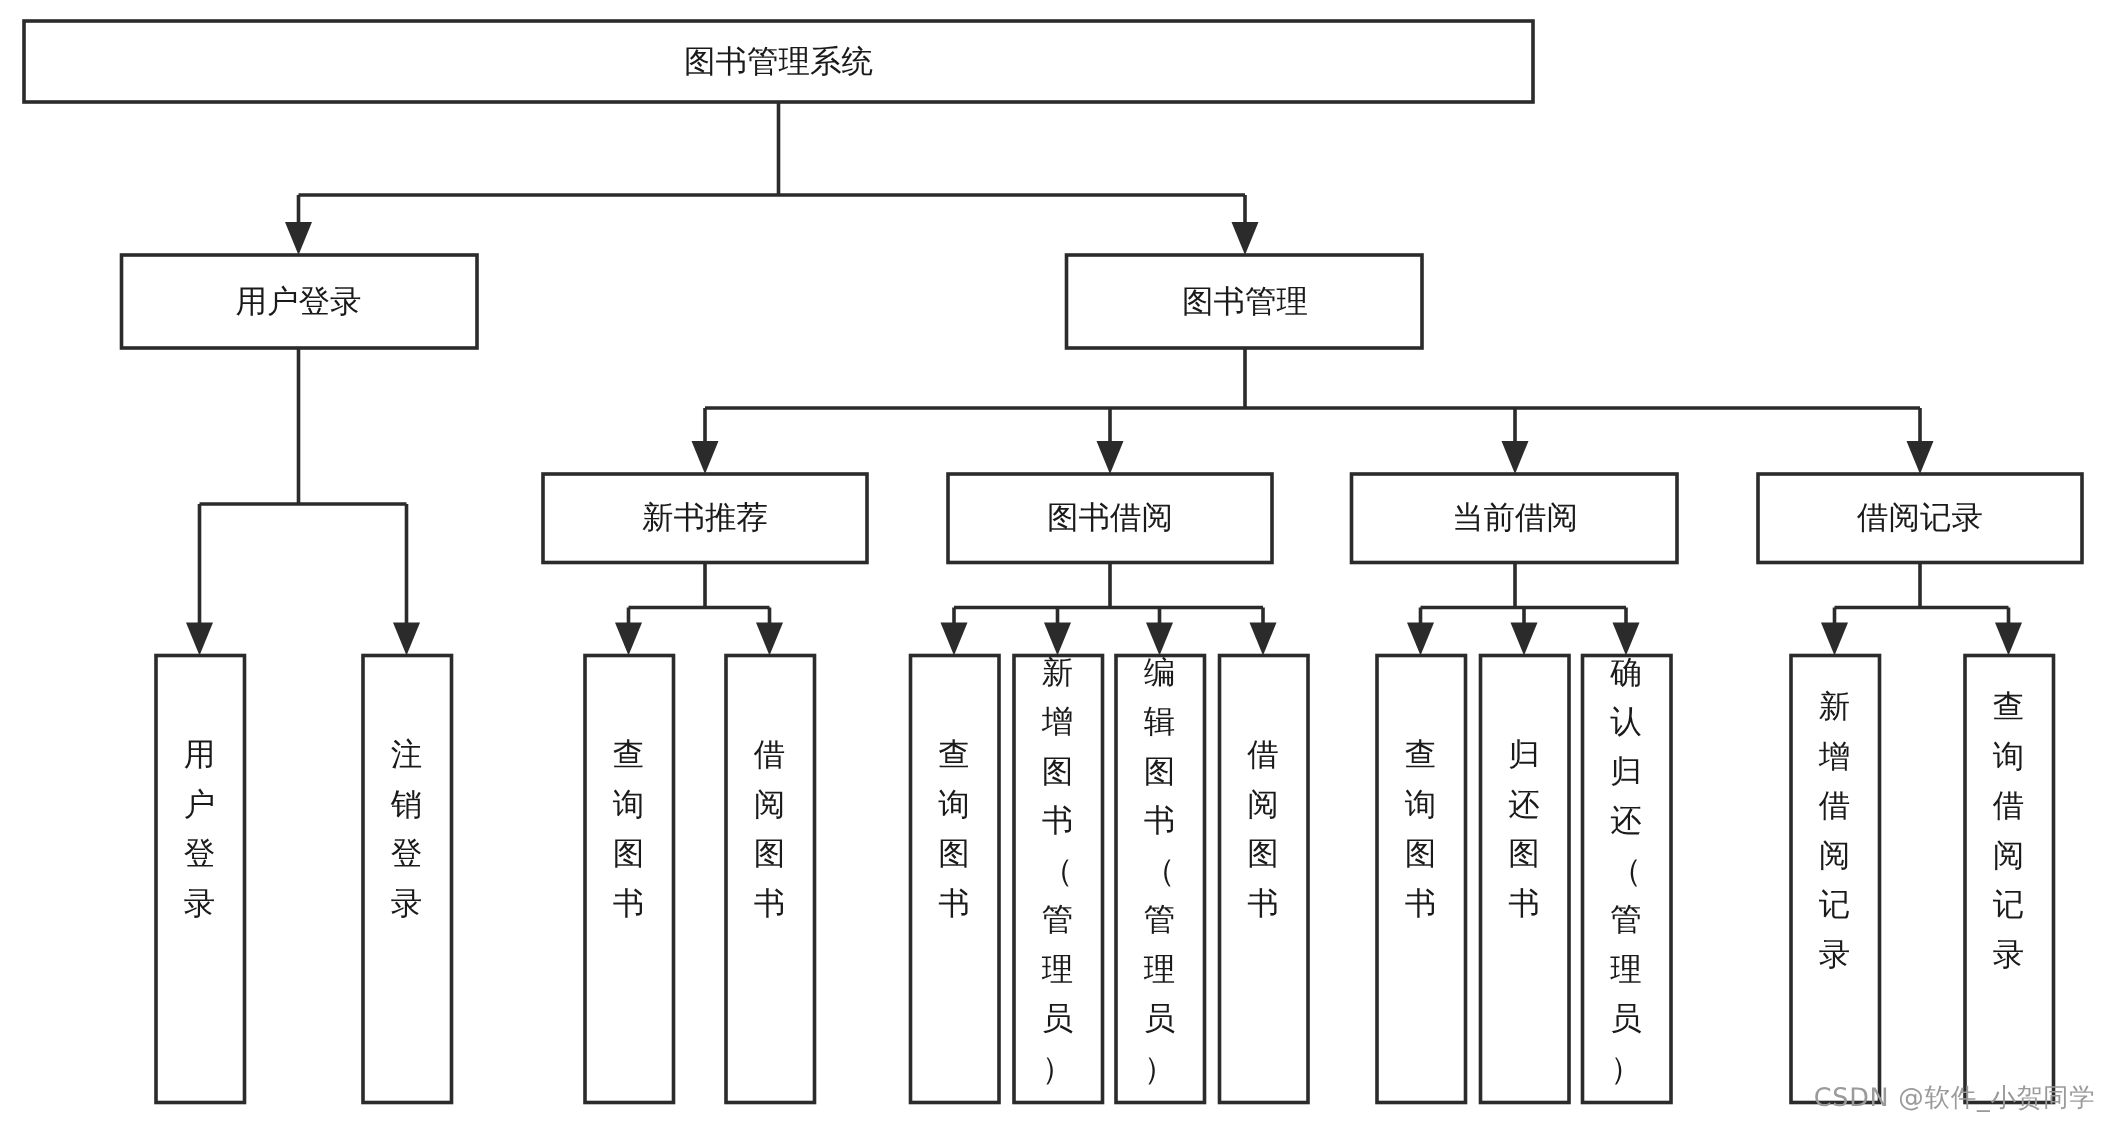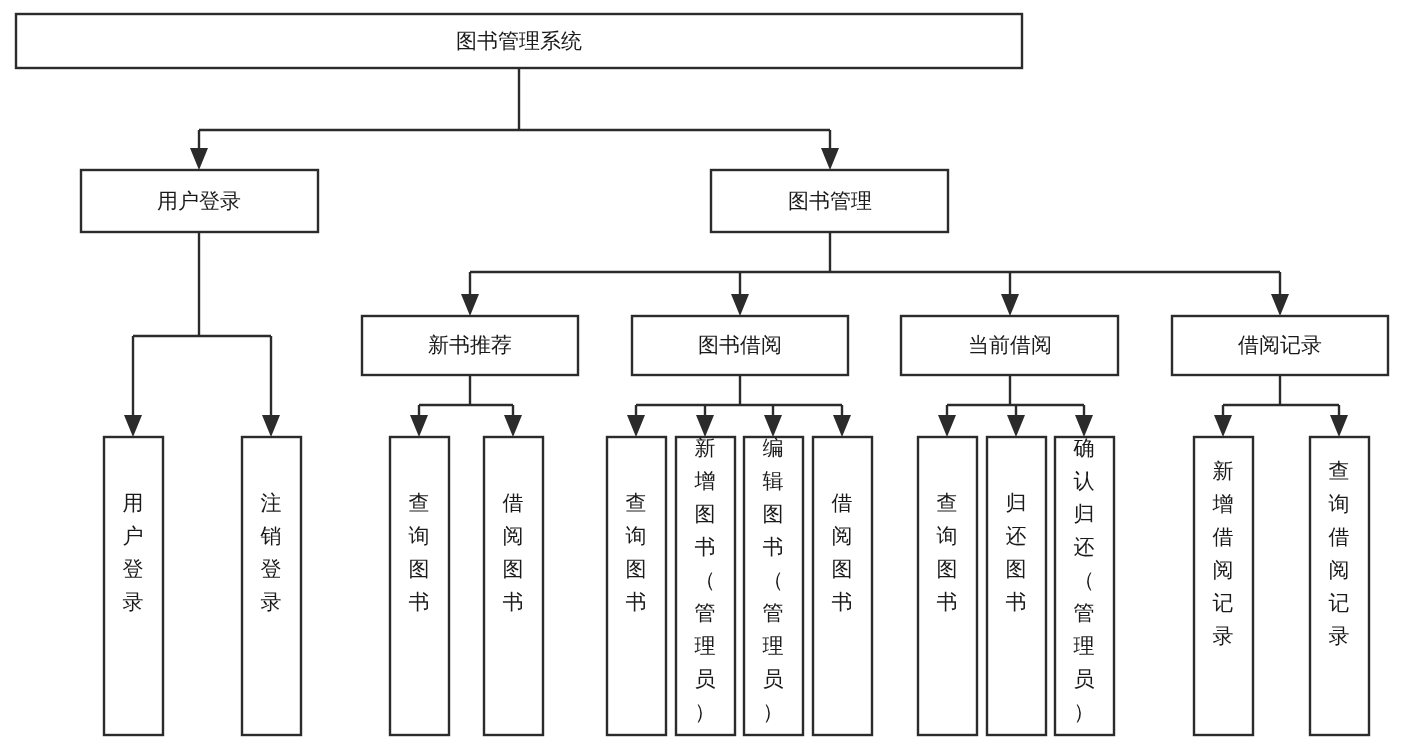--- a/index.html
+++ b/index.html
@@ -218,13 +218,14 @@
       <rect class="node-box" x="1194" y="437" width="59" height="298"></rect>
       <text class="node-label-v" x="1223" y="478"><tspan x="1223" y="478">新</tspan><tspan x="1223" y="511">增</tspan><tspan x="1223" y="544">借</tspan><tspan x="1223" y="577">阅</tspan><tspan x="1223" y="610">记</tspan><tspan x="1223" y="643">录</tspan></text>
     </g>
     <g>
       <rect class="node-box" x="1310" y="437" width="59" height="298"></rect>
       <text class="node-label-v" x="1339" y="478"><tspan x="1339" y="478">查</tspan><tspan x="1339" y="511">询</tspan><tspan x="1339" y="544">借</tspan><tspan x="1339" y="577">阅</tspan><tspan x="1339" y="610">记</tspan><tspan x="1339" y="643">录</tspan></text>
     </g>
 
   </svg>
 
+  <div class="watermark-text">CSDN @软件_小贺同学</div>
 </div>
 
 </body></html>

